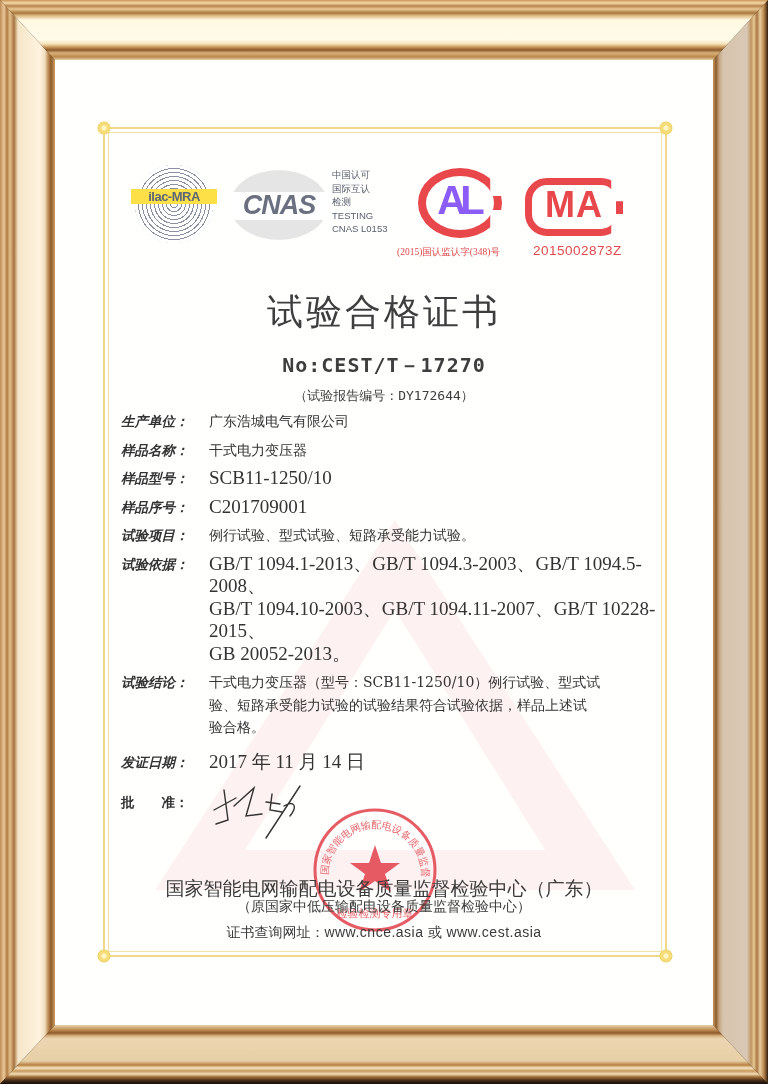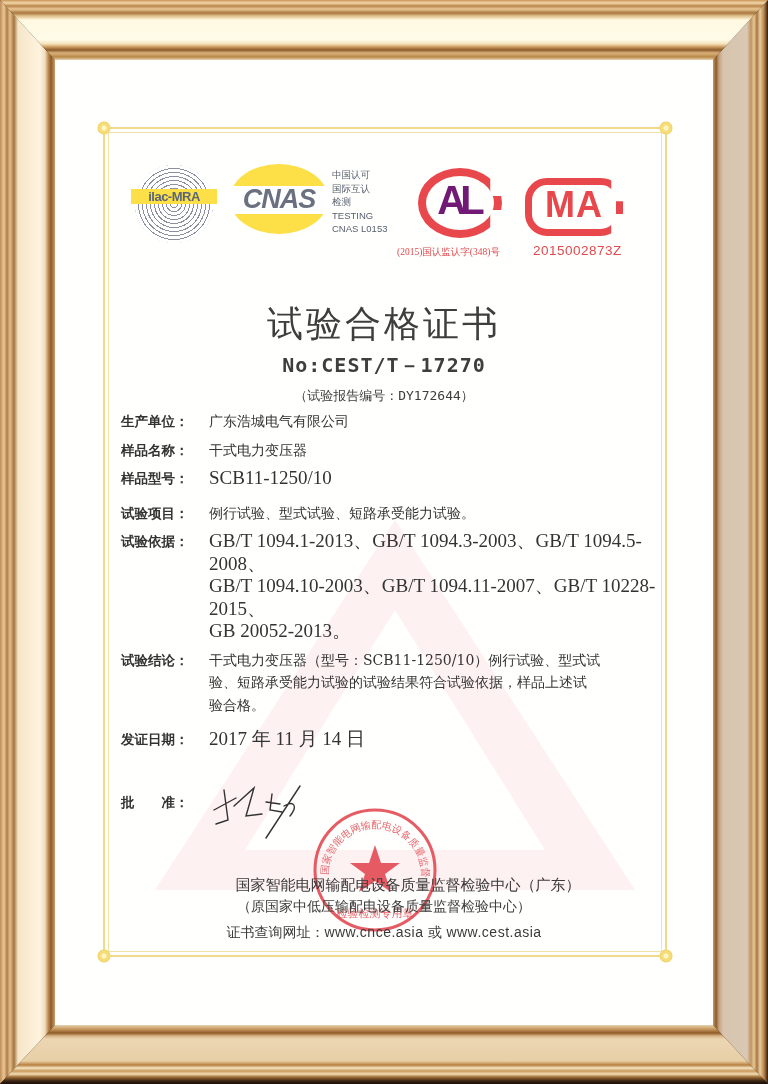--- a/index.html
+++ b/index.html
@@ -22,52 +22,52 @@
   .watermark{position:absolute;left:60px;top:440px;width:560px;height:420px;}
   .inner-border{position:absolute;left:48px;top:67px;width:560px;height:826px;
     border:2px solid #f0d98a;box-shadow:inset 0 0 0 3px #fffffd, inset 0 0 0 4px #f3e2a8;}
   .corner{position:absolute;width:14px;height:14px;border-radius:50%;
     background:radial-gradient(circle,#fff6c8 0 2px,#f5dd7a 3px 5px,#f0d26a 6px,transparent 7px);}
   
   .logos{position:absolute;left:80px;top:100px;width:510px;height:110px;}
   .ilac{position:absolute;left:0;top:5px;width:78px;height:78px;border-radius:50%;
     background:repeating-radial-gradient(circle,#fff 0 3px,#8a90a0 3px 4px);}
   .ilac-text{position:absolute;left:-4px;top:29px;width:86px;text-align:center;font:bold 13px "Liberation Sans",sans-serif;color:#5a6578;background:#fde047;letter-spacing:-0.5px;}
-  .cnas{position:absolute;left:95px;top:4px;width:98px;height:70px;border-radius:50%;background:#fde047;}
+  .cnas{position:absolute;left:95px;top:10px;width:98px;height:70px;border-radius:50%;background:#e5e5e5;}
   .cnas-text{position:absolute;left:0;top:20px;width:98px;text-align:center;font:italic bold 27px "Liberation Sans",sans-serif;color:#fff;letter-spacing:-1px;
     text-shadow:0 0 0 #fff;}
   .cnas-band{position:absolute;left:-4px;top:22px;width:106px;height:28px;background:#fff;}
   .cnas-info{position:absolute;left:197px;top:8px;font:9.5px "Liberation Sans",sans-serif;color:#5a6070;line-height:13.5px;}
   .cal{position:absolute;left:283px;top:8px;width:84px;height:70px;border:8px solid #e8474c;border-radius:50%;box-sizing:border-box;
     clip-path:polygon(0 0,86% 0,86% 40%,100% 40%,100% 60%,86% 60%,86% 100%,0 100%);}
-  .cal-text{position:absolute;left:283px;top:18px;width:80px;text-align:center;font:bold 40px "Liberation Sans",sans-serif;color:#701a75;letter-spacing:-6px;}
+  .cal-text{position:absolute;left:283px;top:18px;width:80px;text-align:center;font:bold 40px "Liberation Sans",sans-serif;color:#8b5cf6;letter-spacing:-6px;}
   .cma{position:absolute;left:390px;top:18px;width:98px;height:58px;border:7px solid #e8474c;border-radius:22px;box-sizing:border-box;
     clip-path:polygon(0 0,88% 0,88% 40%,100% 40%,100% 62%,88% 62%,88% 100%,0 100%);}
   .cma-text{position:absolute;left:395px;top:24px;width:88px;text-align:center;font:bold 36px "Liberation Sans",sans-serif;color:#e8474c;letter-spacing:1px;}
   .cal-code{position:absolute;left:262px;top:86px;font:9.5px "Liberation Serif",serif;color:#e04a4e;white-space:nowrap;}
   .cma-code{position:absolute;left:398px;top:83px;font:13.5px "Liberation Sans",sans-serif;color:#e04a4e;letter-spacing:0.5px;}
   
   .title{position:absolute;left:0;width:658px;text-align:center;color:#3e3e3e;}
-  .t-main{top:240px;font:36px "DejaVu Sans",sans-serif;letter-spacing:3px;}
+  .t-main{top:228px;font:36px "DejaVu Sans",sans-serif;letter-spacing:3px;}
   .t-no{top:292px;font:bold 20px "DejaVu Sans Mono","Liberation Mono",monospace;letter-spacing:1px;}
   .t-report{top:327px;font:13px "DejaVu Sans Mono",monospace;}
   
   .fields{position:absolute;left:66px;top:350px;width:560px;}
   .row{display:flex;font:14px "DejaVu Serif","Liberation Serif",serif;color:#333;line-height:22.5px;}
-  .label{width:88px;flex:none;font-weight:bold;font-family:"DejaVu Sans",sans-serif;font-size:13.5px;}
+  .label{width:88px;flex:none;font-weight:bold;font-family:"DejaVu Sans",sans-serif;font-size:13.5px;font-style:italic;}
   .value{flex:1;}
   .mono{font-family:"Liberation Serif",serif;font-size:19px;}
   .gap{height:6px;}
   .sig-row{position:absolute;left:66px;top:690px;width:300px;height:60px;margin-top:36px;}
   .sig-label{position:absolute;left:0;top:8px;font:bold 13.5px "DejaVu Sans",sans-serif;color:#333;}
   .sig{position:absolute;left:85px;top:-6px;width:120px;height:60px;}
   
   .stamp{position:absolute;left:255px;top:745px;width:130px;height:130px;}
   .foot{position:absolute;left:0;width:658px;text-align:center;color:#3a3a3a;font-family:"DejaVu Sans",sans-serif;}
-  .f1{top:816px;font-size:15px;margin-left:24px;}
+  .f1{top:816px;font-size:19px;}
   .f2{top:838px;font-size:14px;}
   .f3{top:864px;font-size:14px;}
   .f3 .url{font-family:"Liberation Sans",sans-serif;letter-spacing:0.5px;}
 </style>
 </head>
 <body>
 
 <div class="frame">
   <div class="paper">
 
@@ -116,20 +116,24 @@
       <div class="row">
         <span class="label">样品名称：</span>
         <span class="value">干式电力变压器</span>
       </div>
       <div class="gap"></div>
       <div class="row">
         <span class="label">样品型号：</span>
         <span class="value mono">SCB11-1250/10</span>
       </div>
       <div class="gap"></div>
+      <div class="row">
+        <span class="label">样品序号：</span>
+        <span class="value mono">C201709001</span>
+      </div>
       <div class="gap"></div>
       <div class="row">
         <span class="label">试验项目：</span>
         <span class="value">例行试验、型式试验、短路承受能力试验。</span>
       </div>
       <div class="gap"></div>
       <div class="row">
         <span class="label">试验依据：</span>
         <span class="value mono">
           <div>GB/T 1094.1-2013、GB/T 1094.3-2003、GB/T 1094.5-2008、</div>

